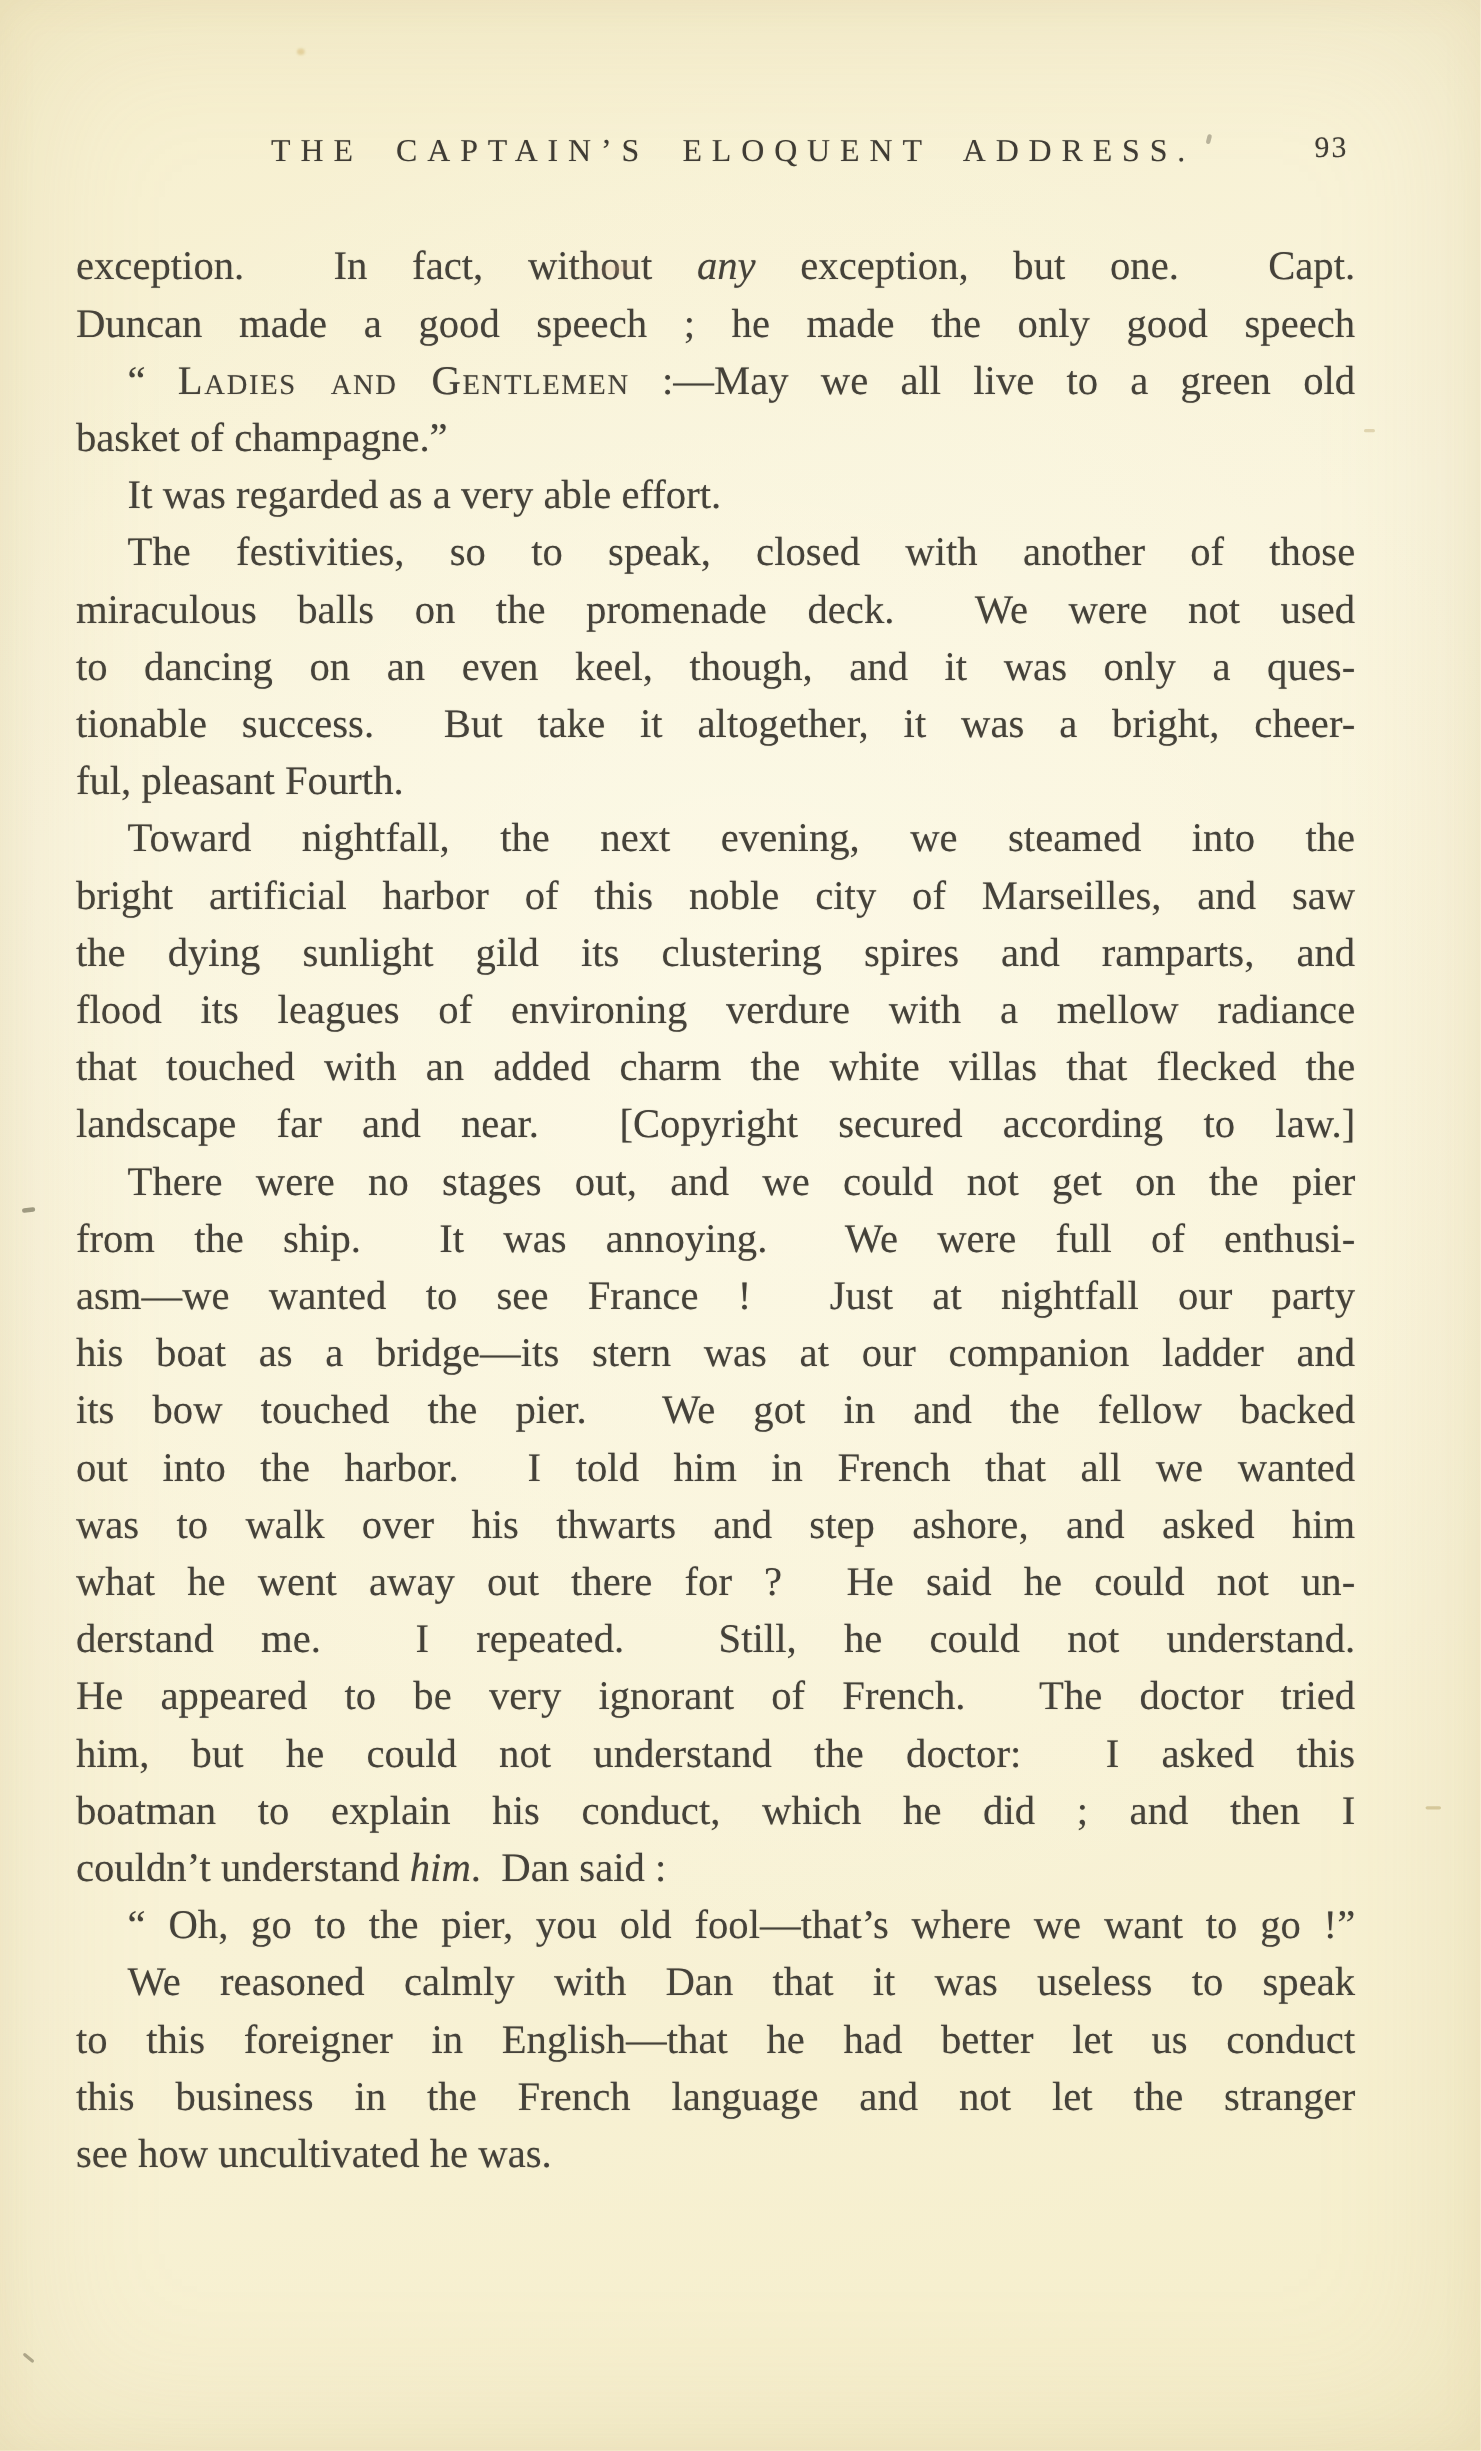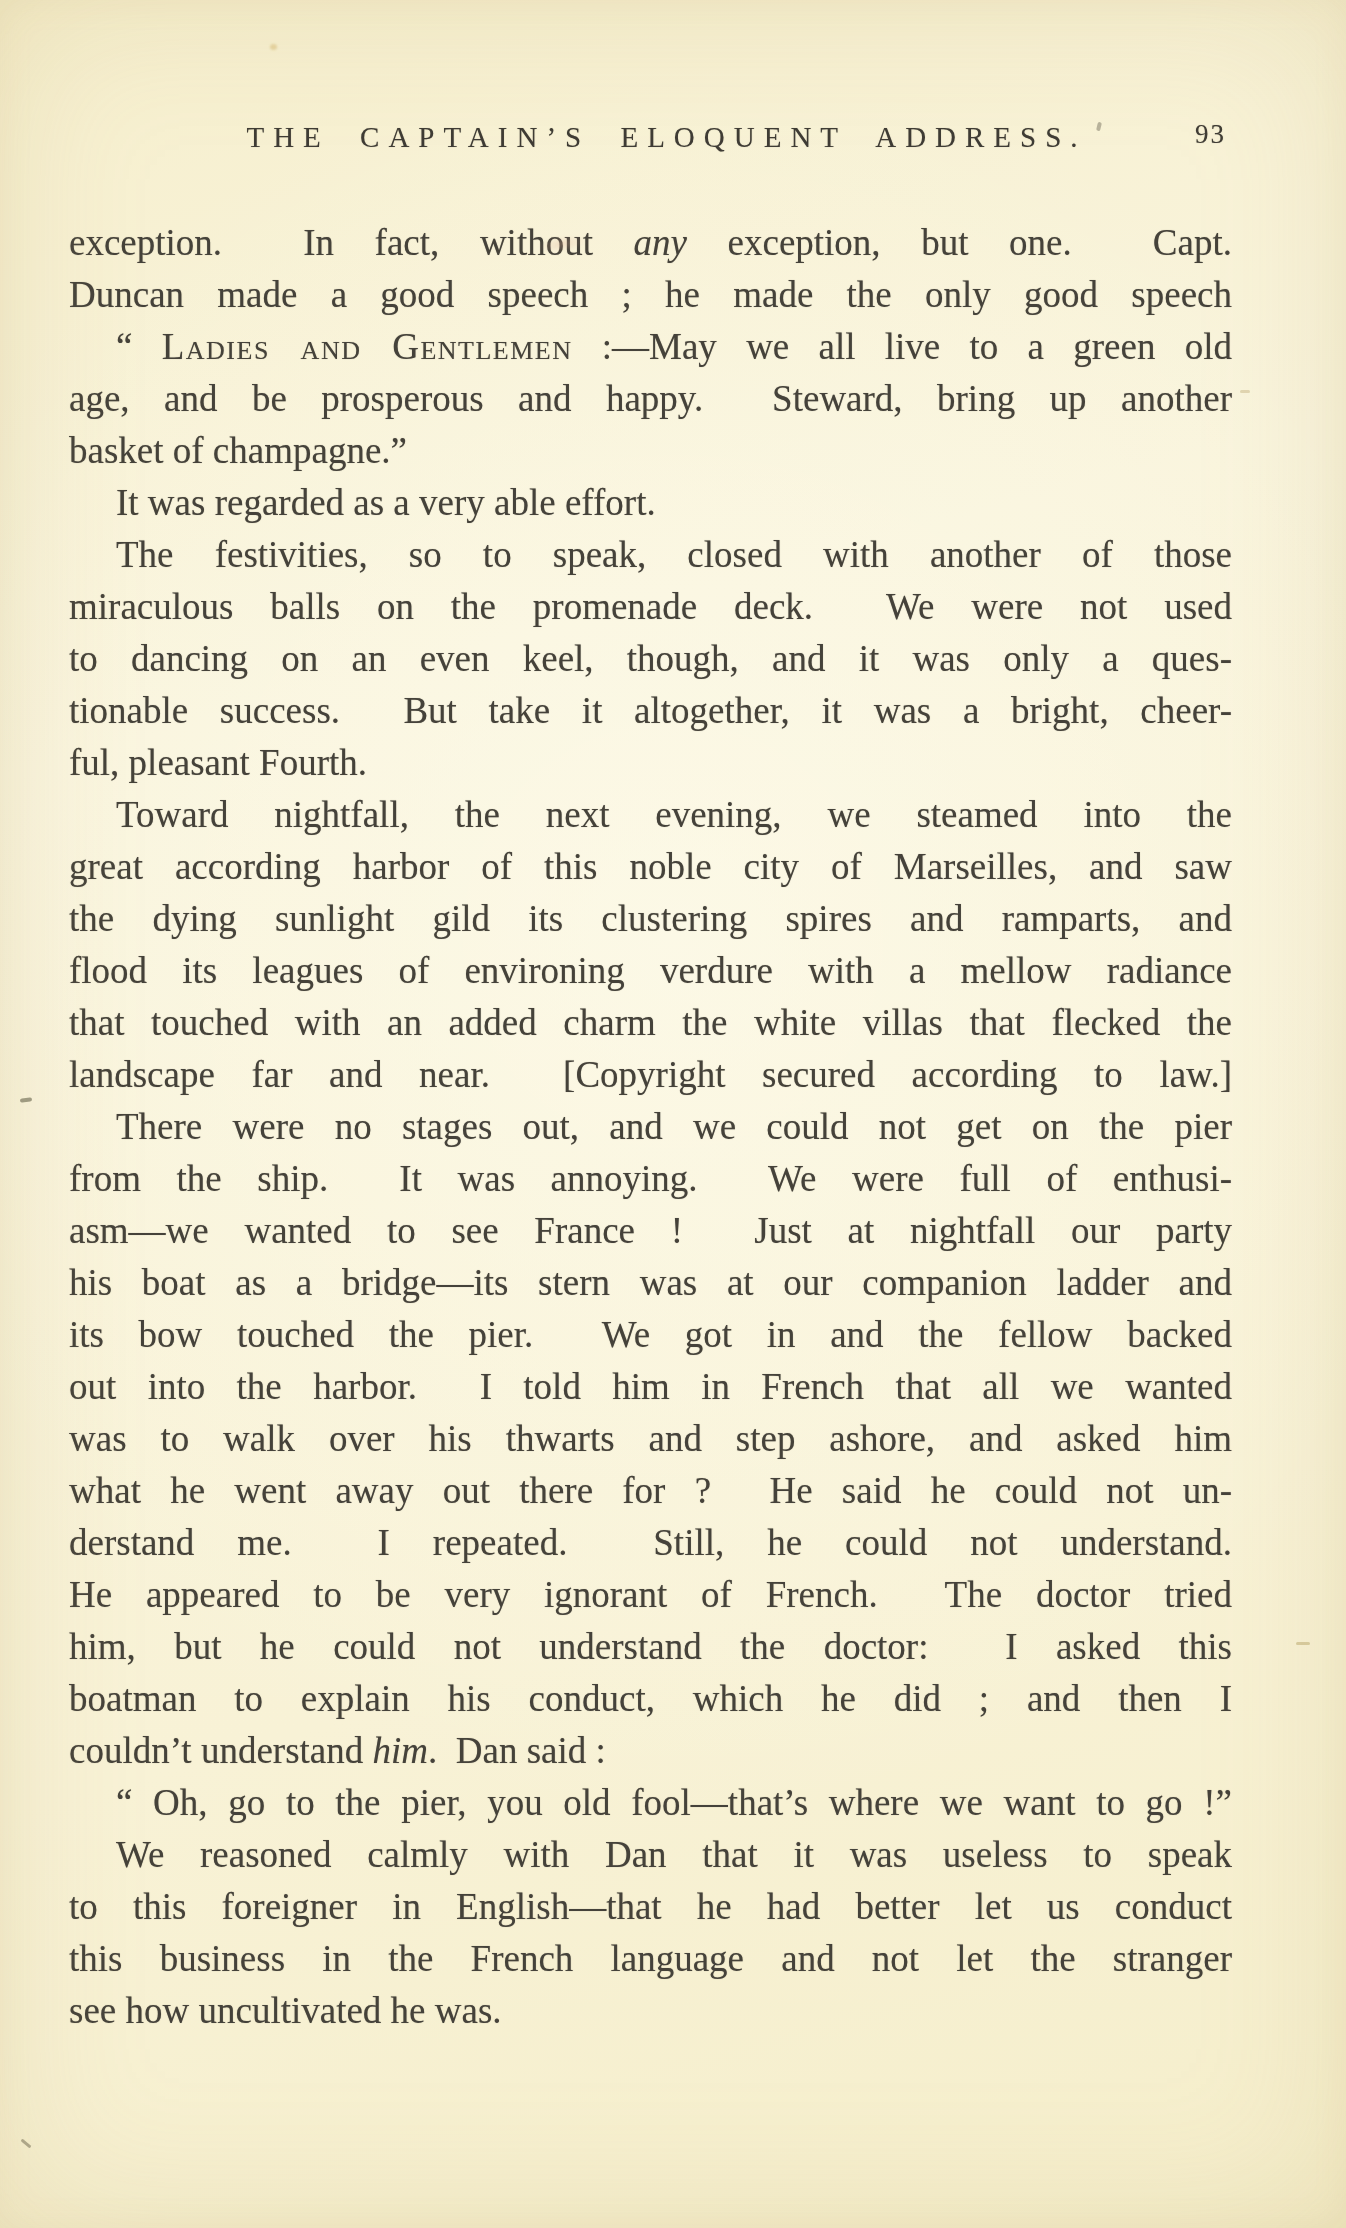--- a/index.html
+++ b/index.html
@@ -98,30 +98,29 @@
 
   <div class="header">
     <div class="running-head">THE CAPTAIN’S ELOQUENT ADDRESS.</div>
     <div class="page-number">93</div>
   </div>
 
   <div class="body-block">
       <div class="line"><span>exception.  In fact, without </span><span class="i">any</span><span> exception, but one.  Capt.</span></div>
       <div class="line"><span>Duncan made a good speech ; he made the only good speech</span></div>
       <div class="line indent"><span>“ </span><span class="sc">Ladies and Gentlemen</span><span> :—May we all live to a green old</span></div>
-      <div class="line"><span>age, and be prosperous and happy.  Steward, bring up another</span></div>
       <div class="line short"><span>basket of champagne.”</span></div>
       <div class="line short indent"><span>It was regarded as a very able effort.</span></div>
       <div class="line indent"><span>The festivities, so to speak, closed with another of those</span></div>
       <div class="line"><span>miraculous balls on the promenade deck.  We were not used</span></div>
       <div class="line"><span>to dancing on an even keel, though, and it was only a ques-</span></div>
       <div class="line"><span>tionable success.  But take it altogether, it was a bright, cheer-</span></div>
       <div class="line short"><span>ful, pleasant Fourth.</span></div>
       <div class="line indent"><span>Toward nightfall, the next evening, we steamed into the</span></div>
-      <div class="line"><span>great according harbor of this noble city of Marseilles, and saw</span></div>
+      <div class="line"><span>bright artificial harbor of this noble city of Marseilles, and saw</span></div>
       <div class="line"><span>the dying sunlight gild its clustering spires and ramparts, and</span></div>
       <div class="line"><span>flood its leagues of environing verdure with a mellow radiance</span></div>
       <div class="line"><span>that touched with an added charm the white villas that flecked the</span></div>
       <div class="line"><span>landscape far and near.  [Copyright secured according to law.]</span></div>
       <div class="line indent"><span>There were no stages out, and we could not get on the pier</span></div>
       <div class="line"><span>from the ship.  It was annoying.  We were full of enthusi-</span></div>
       <div class="line"><span>asm—we wanted to see France !  Just at nightfall our party</span></div>
       <div class="line"><span>his boat as a bridge—its stern was at our companion ladder and</span></div>
       <div class="line"><span>its bow touched the pier.  We got in and the fellow backed</span></div>
       <div class="line"><span>out into the harbor.  I told him in French that all we wanted</span></div>

